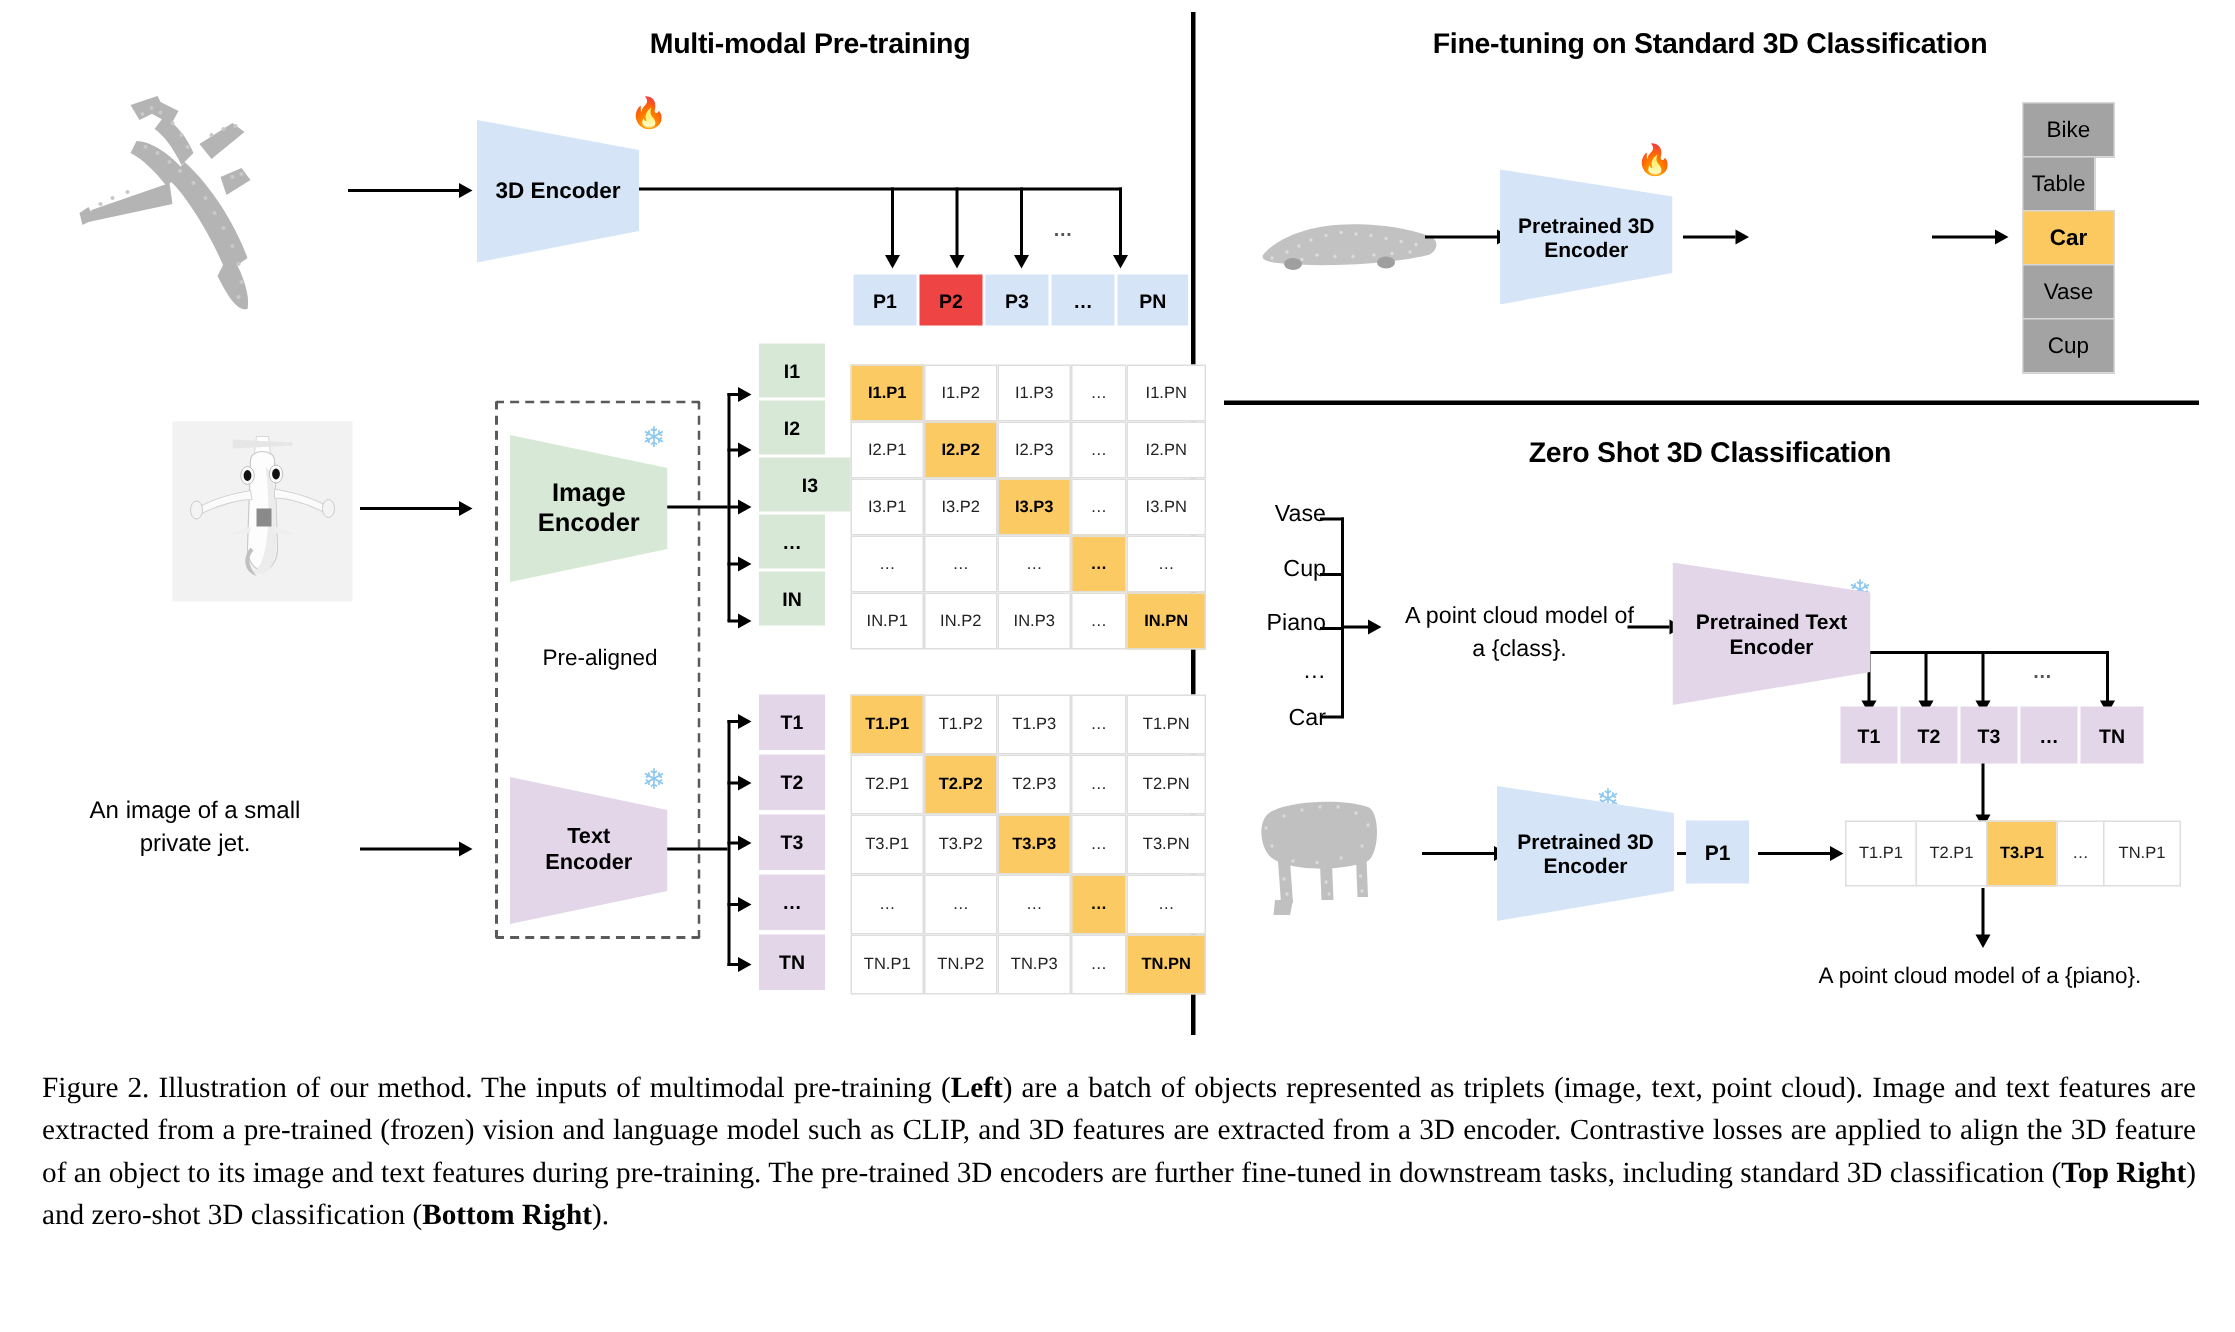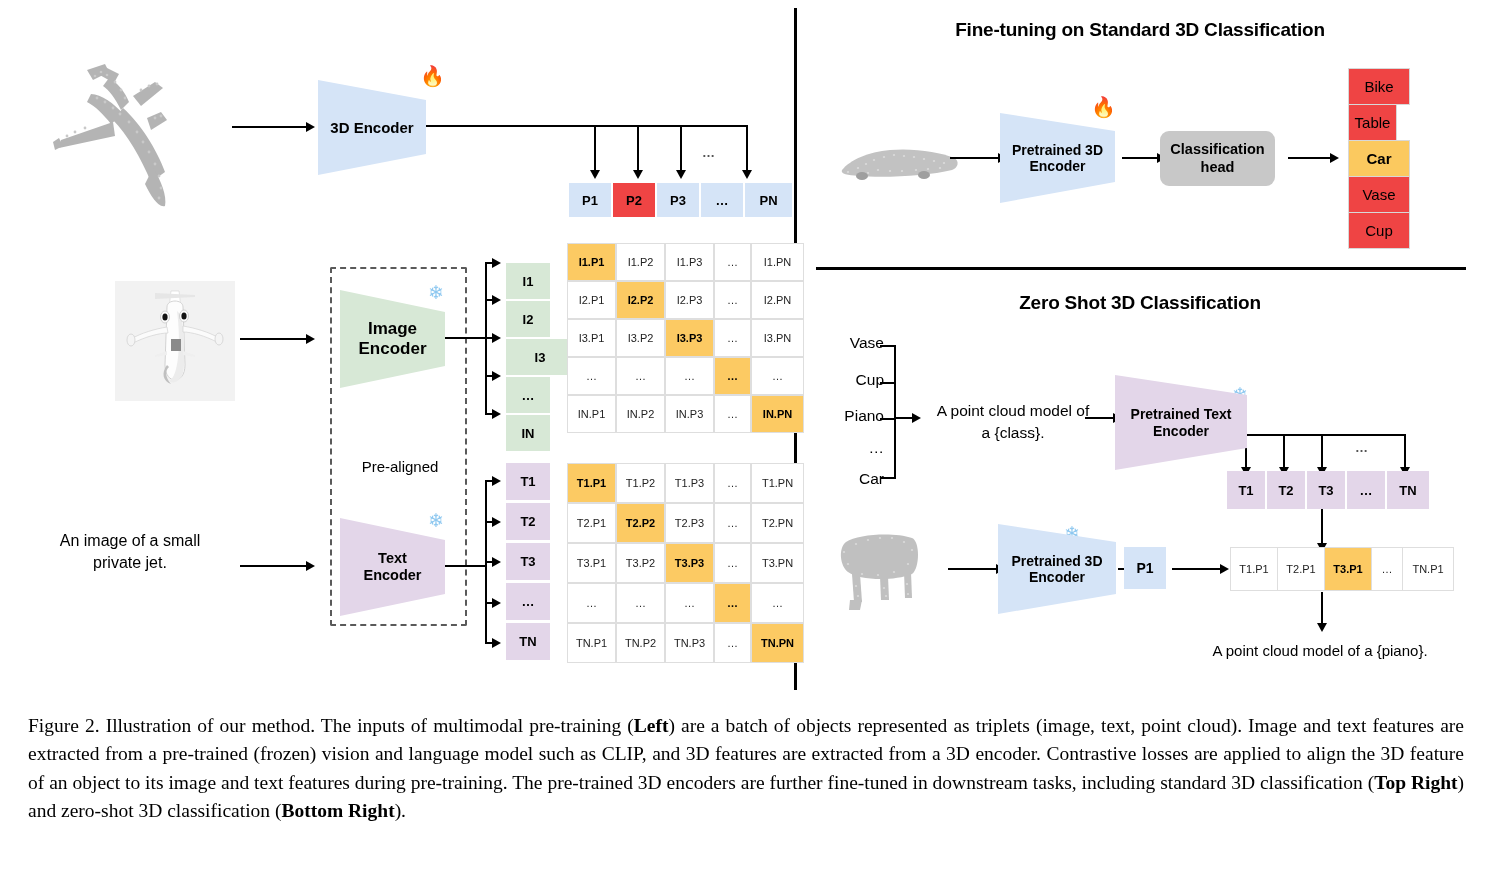--- a/index.html
+++ b/index.html
@@ -42,36 +42,37 @@
   .caption b{font-weight:bold;}
 
   
   .arrowline{position:absolute;background:#000;}
   .arrowhead{position:absolute;width:0;height:0;}
   .ah-r{border-top:5px solid transparent;border-bottom:5px solid transparent;border-left:9px solid #000;}
   .ah-d{border-left:5px solid transparent;border-right:5px solid transparent;border-top:9px solid #000;}
 
   .dashbox{position:absolute;border:2px dashed #5a5a5a;border-radius:2px;}
   .plain{font-size:15px;}
-  .classbox{position:absolute;box-sizing:border-box;border:1px solid #d8d8d8;background:#ef4444;
+  .classbox{position:absolute;box-sizing:border-box;border:1px solid #d8d8d8;background:#a3a3a3;
             display:flex;align-items:center;justify-content:center;font-size:15px;}
   .classbox.hi{background:#fbc95f;font-weight:bold;}
   .roundbox{position:absolute;box-sizing:border-box;background:#c8c8c8;border-radius:9px;
             display:flex;align-items:center;justify-content:center;text-align:center;
             font-weight:bold;font-size:14.5px;line-height:1.2;}
   .dots{font-weight:bold;}
 </style>
 </head>
 <body>
 
 <div class="fig">
 
   <div class="abs vline" style="left:794px;top:8px;width:3px;height:682px;"></div>
   <div class="abs hline" style="left:816px;top:267px;width:650px;height:3px;"></div>
 
+  <div class="abs title" style="left:280px;top:19px;width:520px;">Multi-modal Pre-training</div>
 
   <svg class="pc" viewBox="0 0 200 180" style="left:25px;top:48px;width:200px;height:180px;">
     <g fill="#b4b4b4">
       <path d="M62 22 l18 -6 l4 8 l-16 8 z"></path>
       <path d="M78 18 l16 8 l-5 9 l-16 -9 z"></path>
       <path d="M84 30 C92 34 100 44 104 54 L96 62 C90 50 84 42 78 38 Z"></path>
       <path d="M66 46 C76 46 90 56 98 66 L86 76 C78 66 70 58 62 54 Z"></path>
       <path d="M98 60 C116 76 132 102 140 124 L126 134 C116 110 102 86 88 72 Z"></path>
       <path d="M108 48 l22 -14 l8 6 l-22 18 z"></path>
       <path d="M122 70 l14 -6 l6 8 l-16 10 z"></path>
@@ -157,21 +158,21 @@
       <path d="M52 70 l-12 4 l0 2 l12 -2 z" fill="#efefef"></path>
       <path d="M68 70 l12 4 l0 2 l-12 -2 z" fill="#efefef"></path>
       <path d="M52 84 C46 92 48 100 56 103 C50 96 50 90 54 86 Z" fill="#c0c0c0"></path>
     </svg>
   </div>
 
   <div class="arrowline" style="left:240px;top:338px;width:66px;height:2px;"></div>
   <div class="arrowhead ah-r" style="left:306px;top:334px;"></div>
 
   <div class="dashbox" style="left:330px;top:267px;width:133px;height:355px;"></div>
-  <div class="abs plain" style="left:345px;top:430px;width:110px;text-align:center;margin-top:28px;">Pre-aligned</div>
+  <div class="abs plain" style="left:345px;top:430px;width:110px;text-align:center;">Pre-aligned</div>
 
   <div class="trap" style="left:340px;top:290px;width:105px;height:98px;">
     <svg class="shape" viewBox="0 0 105 98" preserveAspectRatio="none">
       <polygon points="0,0 105,22 105,76 0,98" fill="#d7e8d6"></polygon>
     </svg>
     <span class="lbl" style="font-size:17px;">
       <span>Image</span><br>
       <span>Encoder</span>
     </span>
   </div>
@@ -183,21 +184,21 @@
   <div class="arrowhead ah-r" style="left:492px;top:258px;"></div>
   <div class="arrowline" style="left:485px;top:299px;width:9px;height:2px;"></div>
   <div class="arrowhead ah-r" style="left:492px;top:295px;"></div>
   <div class="arrowline" style="left:485px;top:337px;width:9px;height:2px;"></div>
   <div class="arrowhead ah-r" style="left:492px;top:333px;"></div>
   <div class="arrowline" style="left:485px;top:375px;width:9px;height:2px;"></div>
   <div class="arrowhead ah-r" style="left:492px;top:371px;"></div>
   <div class="arrowline" style="left:485px;top:413px;width:9px;height:2px;"></div>
   <div class="arrowhead ah-r" style="left:492px;top:409px;"></div>
 
-  <div class="abs" style="left:506px;top:263px;">
+  <div class="abs" style="left:506px;top:229px;">
     <div class="veccell" style="width:44px;height:36px;background:#d7e8d6;margin-bottom:2px;">I1</div>
     <div class="veccell" style="width:44px;height:36px;background:#d7e8d6;margin-bottom:2px;">I2</div>
     <div class="veccell" style="width:68px;height:36px;background:#d7e8d6;margin-bottom:2px;">I3</div>
     <div class="veccell" style="width:44px;height:36px;background:#d7e8d6;margin-bottom:2px;">…</div>
     <div class="veccell" style="width:44px;height:36px;background:#d7e8d6;">IN</div>
   </div>
 
   <div class="matrix" id="image-matrix" style="left:567px;top:243px;grid-template-columns:49px 49px 49px 37px 53px;grid-auto-rows:38px;">
       <div class="mcell hi">I1.P1</div>
       <div class="mcell">I1.P2</div>
@@ -336,26 +337,20 @@
     <span class="lbl" style="font-size:14px;">
       <span>Pretrained 3D</span><br>
       <span>Encoder</span>
     </span>
   </div>
   <span class="emoji" style="left:1091px;top:97px;">🔥</span>
 
   <div class="arrowline" style="left:1122px;top:157px;width:35px;height:2px;"></div>
   <div class="arrowhead ah-r" style="left:1157px;top:153px;"></div>
 
-  <div class="roundbox" style="left:1160px;top:131px;width:115px;height:55px;">
-    <span>
-      <span>Classification</span><br>
-      <span>head</span>
-    </span>
-  </div>
 
   <div class="arrowline" style="left:1288px;top:157px;width:42px;height:2px;"></div>
   <div class="arrowhead ah-r" style="left:1330px;top:153px;"></div>
 
   <div class="abs" id="ft-classes" style="left:1348px;top:69px;width:62px;">
       <div class="classbox" style="position: relative; width: 62px; height: 37px; margin-top: -1px;">Bike</div>
       <div class="classbox" style="position: relative; width: 49px; height: 37px; margin-top: -1px;">Table</div>
       <div class="classbox hi" style="position: relative; width: 62px; height: 37px; margin-top: -1px;">Car</div>
       <div class="classbox" style="position: relative; width: 62px; height: 37px; margin-top: -1px;">Vase</div>
       <div class="classbox" style="position: relative; width: 62px; height: 37px; margin-top: -1px;">Cup</div>

